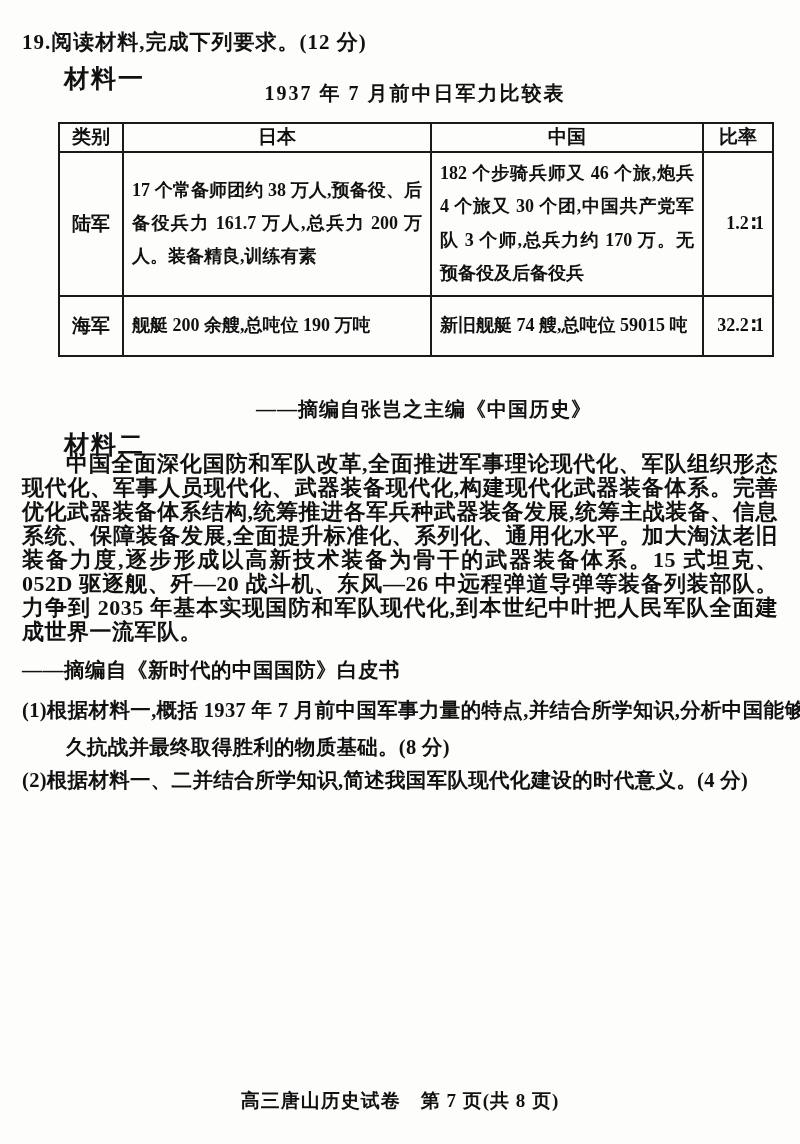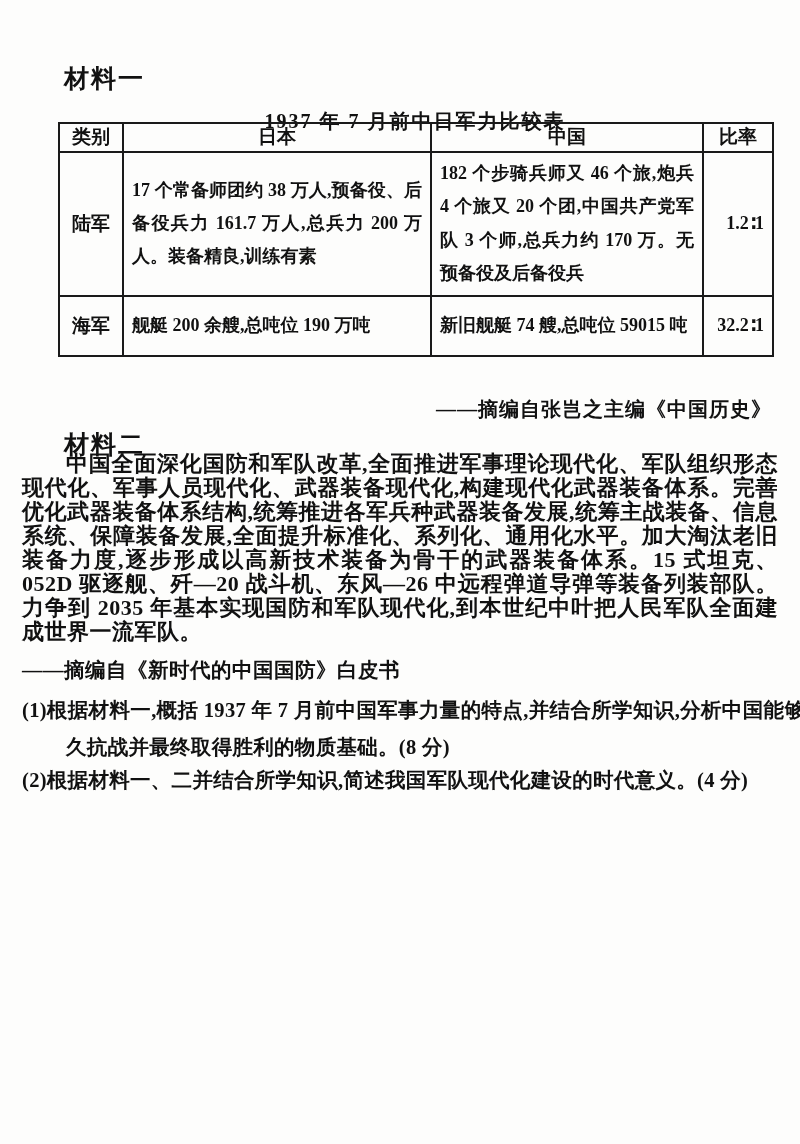--- a/index.html
+++ b/index.html
@@ -31,21 +31,21 @@
     font-size: 25px;
     font-weight: bold;
     letter-spacing: 2px;
   }
   .material-one-label { top: 62px; }
   .material-two-label { top: 428px; }
   .table-title {
     position: absolute;
     left: 58px;
     width: 714px;
-    top: 108px;
+    top: 80px;
     text-align: center;
     font-size: 20px;
     font-weight: bold;
     letter-spacing: 2px;
   }
   table.mil-table {
     position: absolute;
     left: 58px;
     top: 122px;
     width: 714px;
@@ -73,24 +73,24 @@
   .col-china    { width: 272px; }
   .col-ratio    { width: 70px; }
   td.cat-cell   { text-align: center; font-weight: bold; font-size: 19px; margin-top: 8px; }
   td.ratio-cell { text-align: right; padding: 3px 2px; white-space: nowrap; }
   td.text-cell  { text-align: justify; }
   tr.row-land  td { height: 136px; }
   tr.row-air   td { height: 36px; }
   tr.row-navy  td { height: 52px; }
   .source-one {
     position: absolute;
-    left: 58px;
+    left: 67px;
     width: 714px;
     top: 396px;
-    text-align: right;
+    text-align: center;
     font-size: 20px;
     font-weight: bold;
     letter-spacing: 1px;
   }
   .material-two-text {
     position: absolute;
     left: 22px;
     width: 756px;
     top: 452px;
     font-size: 22px;
@@ -133,20 +133,23 @@
     font-size: 19px;
     font-weight: bold;
     letter-spacing: 1px;
   }
 </style>
 </head>
 <body>
 
 <div class="page">
 
+  <div class="intro-line">
+    <span>19.</span><span>阅读材料,完成下列要求。(12 分)</span>
+  </div>
 
   <div class="material-label material-one-label">材料一</div>
 
   <div class="table-title">1937 年 7 月前中日军力比较表</div>
 
   <table class="mil-table">
     <colgroup>
       <col class="col-category">
       <col class="col-japan">
       <col class="col-china">
@@ -157,21 +160,21 @@
         <th>类别</th>
         <th>日本</th>
         <th>中国</th>
         <th>比率</th>
       </tr>
     </thead>
     <tbody>
       <tr class="row-land">
         <td class="cat-cell">陆军</td>
         <td class="text-cell">17 个常备师团约 38 万人,预备役、后备役兵力 161.7 万人,总兵力 200 万人。装备精良,训练有素</td>
-        <td class="text-cell">182 个步骑兵师又 46 个旅,炮兵 4 个旅又 20 个团,中国共产党军队 3 个师,总兵力约 170 万。无预备役及后备役兵</td>
+        <td class="text-cell">182 个步骑兵师又 46 个旅,炮兵 4 个旅又 30 个团,中国共产党军队 3 个师,总兵力约 170 万。无预备役及后备役兵</td>
         <td class="ratio-cell">1.2∶1</td>
       </tr>
       <tr class="row-navy">
         <td class="cat-cell">海军</td>
         <td class="text-cell">舰艇 200 余艘,总吨位 190 万吨</td>
         <td class="text-cell">新旧舰艇 74 艘,总吨位 59015 吨</td>
         <td class="ratio-cell">32.2∶1</td>
       </tr>
     </tbody>
   </table>
@@ -185,14 +188,15 @@
   <div class="source-two">——摘编自《新时代的中国国防》白皮书</div>
 
   <div class="question question-1">
     <span>(1)</span><span>根据材料一,概括 1937 年 7 月前中国军事力量的特点,并结合所学知识,分析中国能够持久抗战并最终取得胜利的物质基础。(8 分)</span>
   </div>
 
   <div class="question question-2">
     <span>(2)</span><span>根据材料一、二并结合所学知识,简述我国军队现代化建设的时代意义。(4 分)</span>
   </div>
 
+  <div class="page-footer">高三唐山历史试卷　第 7 页(共 8 页)</div>
 
 </div>
 
 </body></html>

